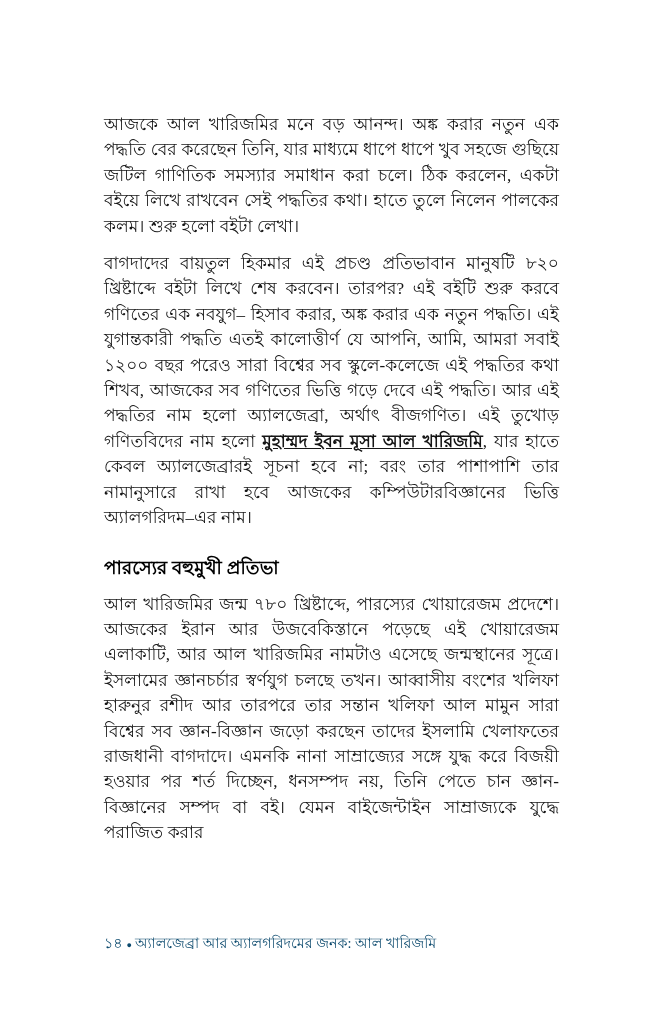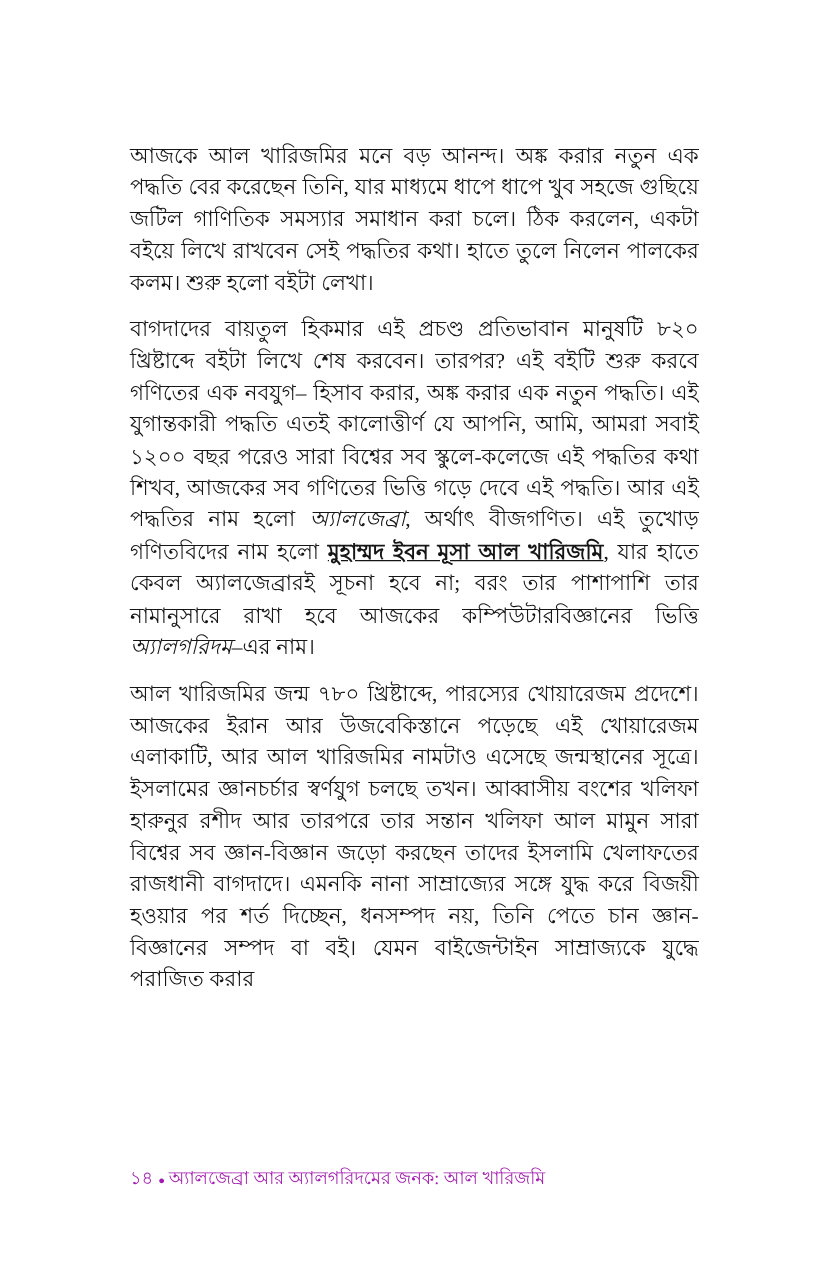--- a/index.html
+++ b/index.html
@@ -48,36 +48,35 @@
     margin: 24px 0 11px 0;
     font-size: 18.4px;
     line-height: 26px;
     font-weight: bold;
     color: #000000;
     text-align: left;
     letter-spacing: 0.1px;
   }
 
   .em-italic {
-    font-style: italic;
   }
 
   .em-bold {
     font-weight: bold;
     text-decoration: underline;
   }
 
   .footer {
     position: absolute;
     left: 104px;
     top: 933px;
     width: 455px;
     font-size: 14.3px;
     line-height: 20px;
-    color: #a21caf;
+    color: #0c4a6e;
     text-align: left;
     white-space: nowrap;
   }
 
   .footer .sep {
     font-size: 9px;
     vertical-align: middle;
     padding: 0 3px 0 4px;
   }
 
@@ -91,20 +90,21 @@
 
 <div class="page">
 
   <div class="content">
 
     <p class="para"><span>আজকে আল খারিজমির মনে বড় আনন্দ। অঙ্ক করার নতুন এক পদ্ধতি বের করেছেন তিনি, যার মাধ্যমে ধাপে ধাপে খুব সহজে গুছিয়ে জটিল গাণিতিক সমস্যার সমাধান করা চলে। ঠিক করলেন, একটা বইয়ে লিখে রাখবেন সেই পদ্ধতির কথা। হাতে তুলে নিলেন পালকের কলম। শুরু হলো বইটা লেখা।</span></p>
 
     <p class="para"><span>বাগদাদের বায়তুল হিকমার এই প্রচণ্ড প্রতিভাবান মানুষটি ৮২০ খ্রিষ্টাব্দে বইটা লিখে শেষ করবেন। তারপর? এই বইটি শুরু করবে গণিতের এক নবযুগ– হিসাব করার, অঙ্ক করার এক নতুন পদ্ধতি। এই যুগান্তকারী পদ্ধতি এতই কালোত্তীর্ণ যে আপনি, আমি, আমরা সবাই ১২০০ বছর পরেও সারা বিশ্বের সব স্কুলে-কলেজে এই পদ্ধতির কথা শিখব, আজকের সব গণিতের ভিত্তি গড়ে দেবে এই পদ্ধতি। আর এই পদ্ধতির নাম হলো </span><span class="em-italic">অ্যালজেব্রা</span><span>, অর্থাৎ বীজগণিত। এই তুখোড় গণিতবিদের নাম হলো </span><span class="em-bold">মুহাম্মদ ইবন মূসা আল খারিজমি</span><span>, যার হাতে কেবল অ্যালজেব্রারই সূচনা হবে না; বরং তার পাশাপাশি তার নামানুসারে রাখা হবে আজকের কম্পিউটারবিজ্ঞানের ভিত্তি </span><span class="em-italic">অ্যালগরিদম</span><span>–এর নাম।</span></p>
 
 
+    <h2 class="section-heading">পারস্যের বহুমুখী প্রতিভা</h2>
 
     <p class="para"><span>আল খারিজমির জন্ম ৭৮০ খ্রিষ্টাব্দে, পারস্যের খোয়ারেজম প্রদেশে। আজকের ইরান আর উজবেকিস্তানে পড়েছে এই খোয়ারেজম এলাকাটি, আর আল খারিজমির নামটাও এসেছে জন্মস্থানের সূত্রে। ইসলামের জ্ঞানচর্চার স্বর্ণযুগ চলছে তখন। আব্বাসীয় বংশের খলিফা হারুনুর রশীদ আর তারপরে তার সন্তান খলিফা আল মামুন সারা বিশ্বের সব জ্ঞান-বিজ্ঞান জড়ো করছেন তাদের ইসলামি খেলাফতের রাজধানী বাগদাদে। এমনকি নানা সাম্রাজ্যের সঙ্গে যুদ্ধ করে বিজয়ী হওয়ার পর শর্ত দিচ্ছেন, ধনসম্পদ নয়, তিনি পেতে চান জ্ঞান-বিজ্ঞানের সম্পদ বা বই। যেমন বাইজেন্টাইন সাম্রাজ্যকে যুদ্ধে পরাজিত করার</span></p>
 
   </div>
 
   <div class="footer">
     <span class="page-num">১৪</span><span class="sep">●</span><span class="running-title">অ্যালজেব্রা আর অ্যালগরিদমের জনক: আল খারিজমি</span>
   </div>
 
 </div>

